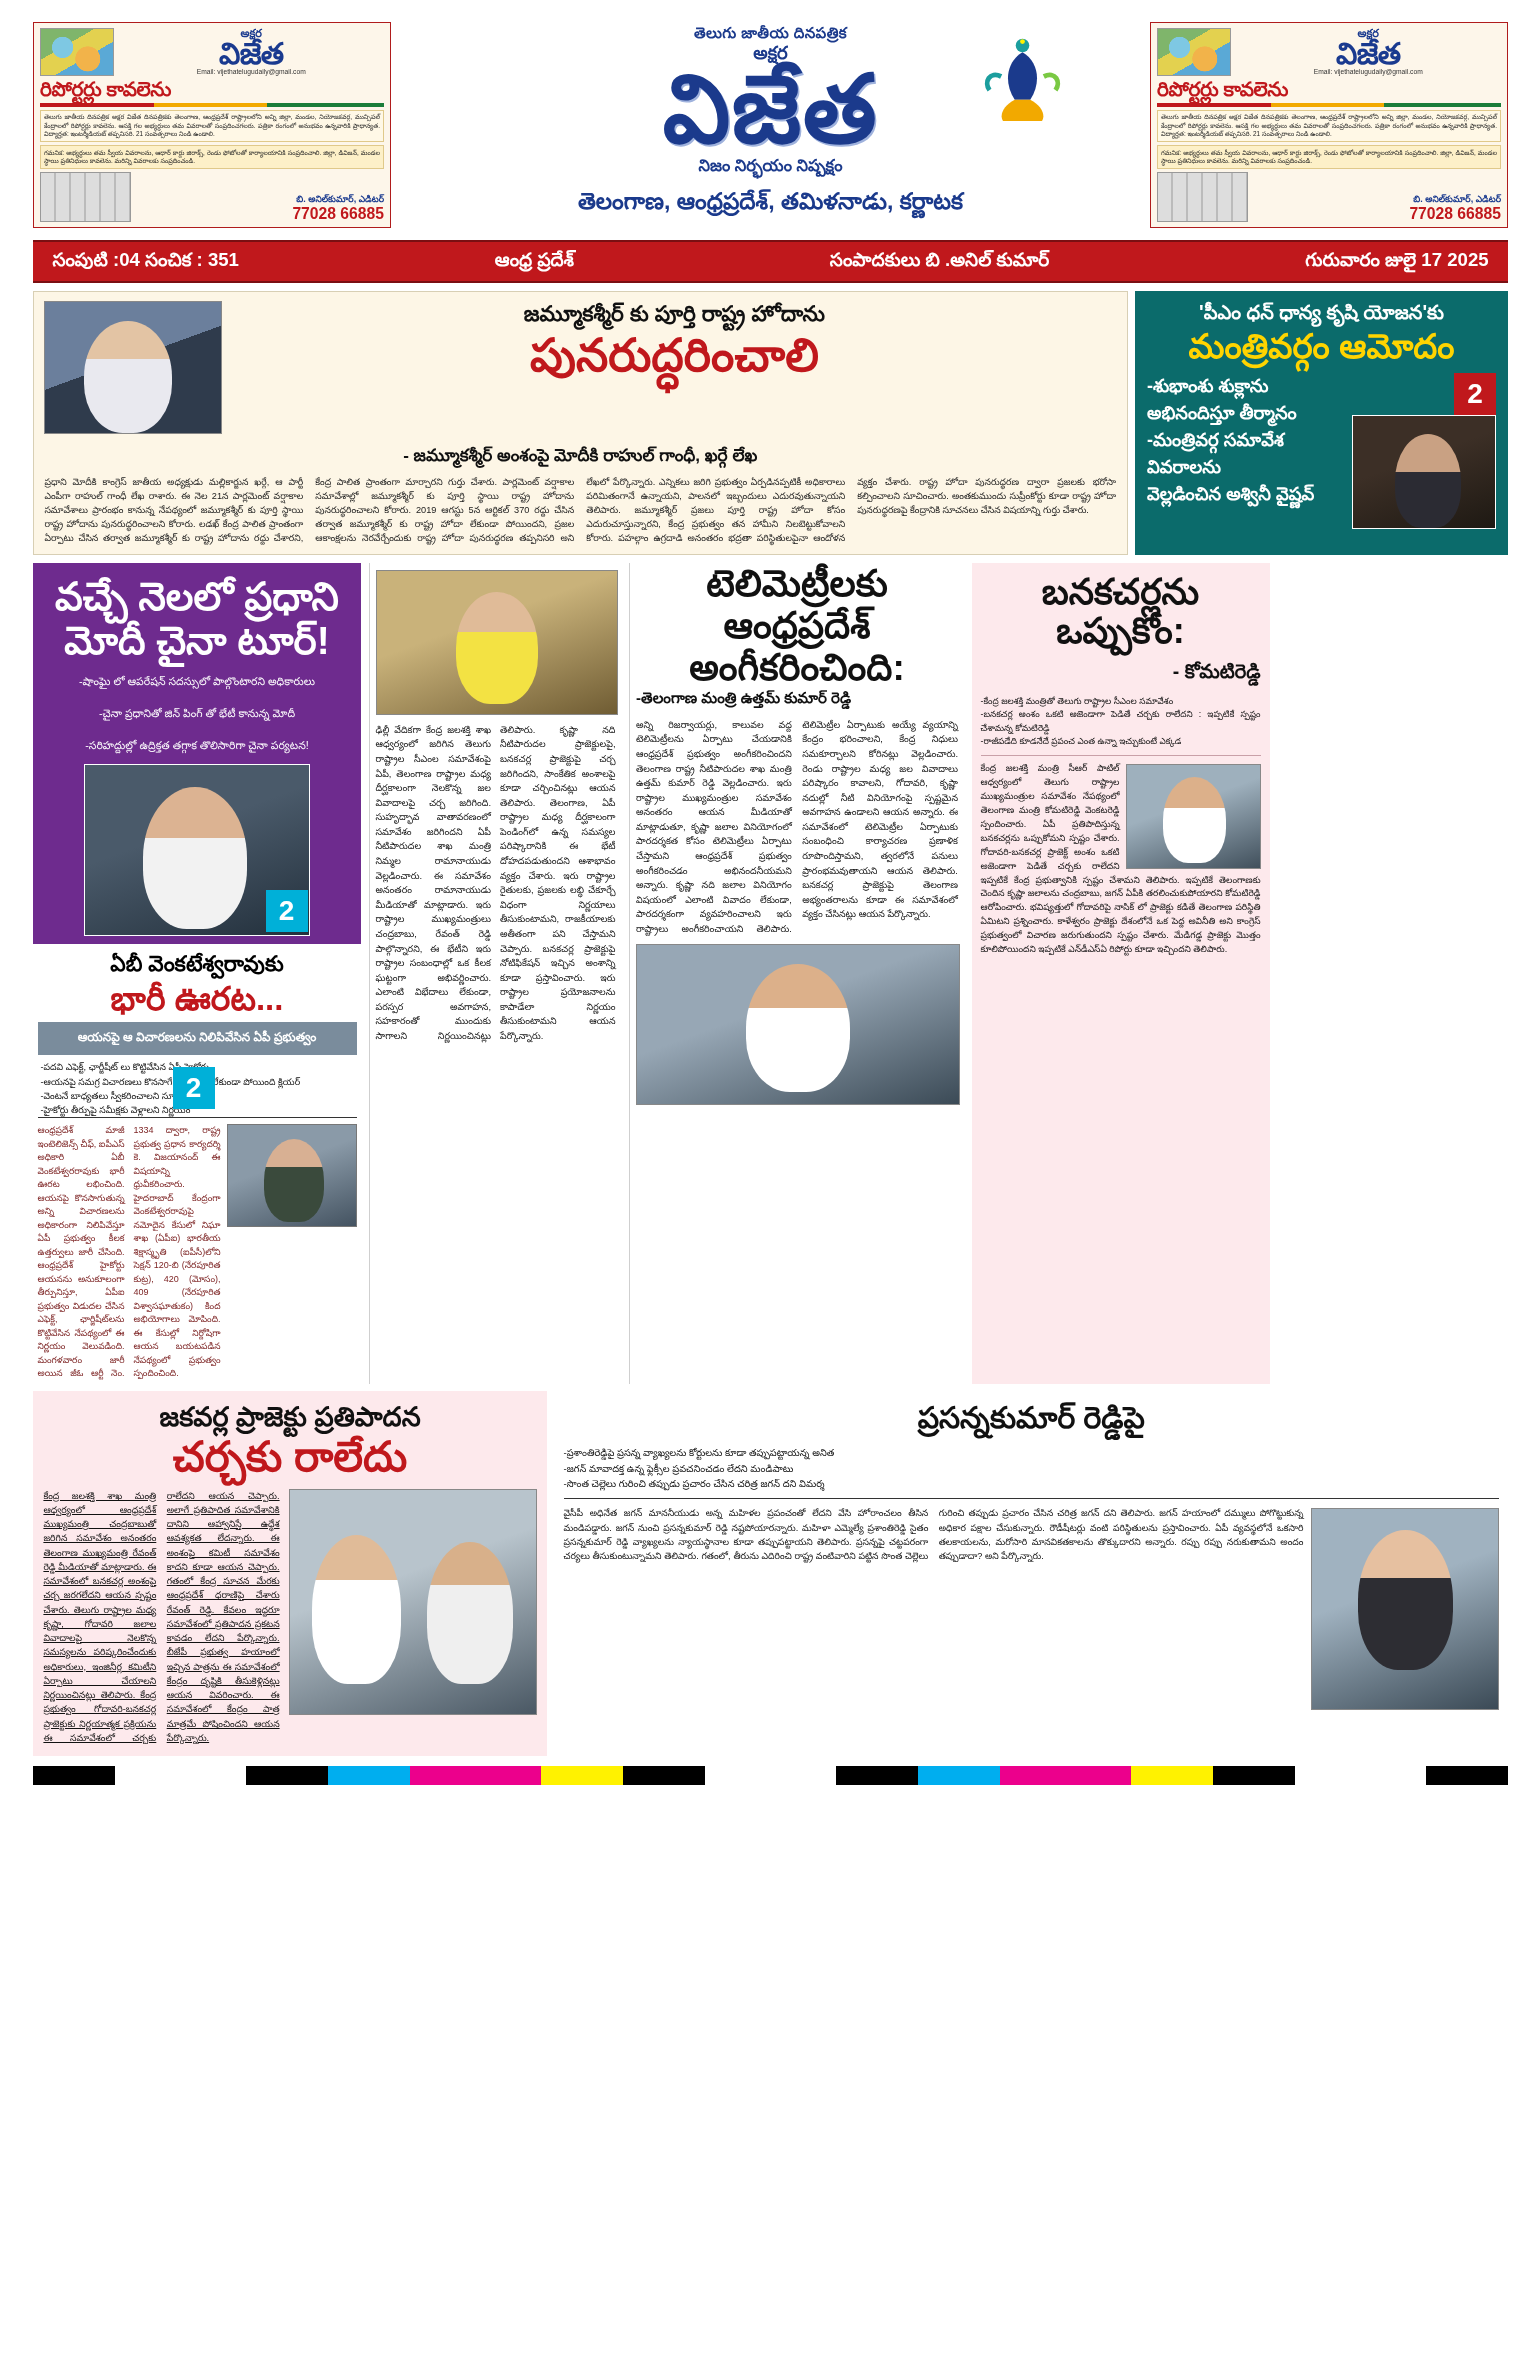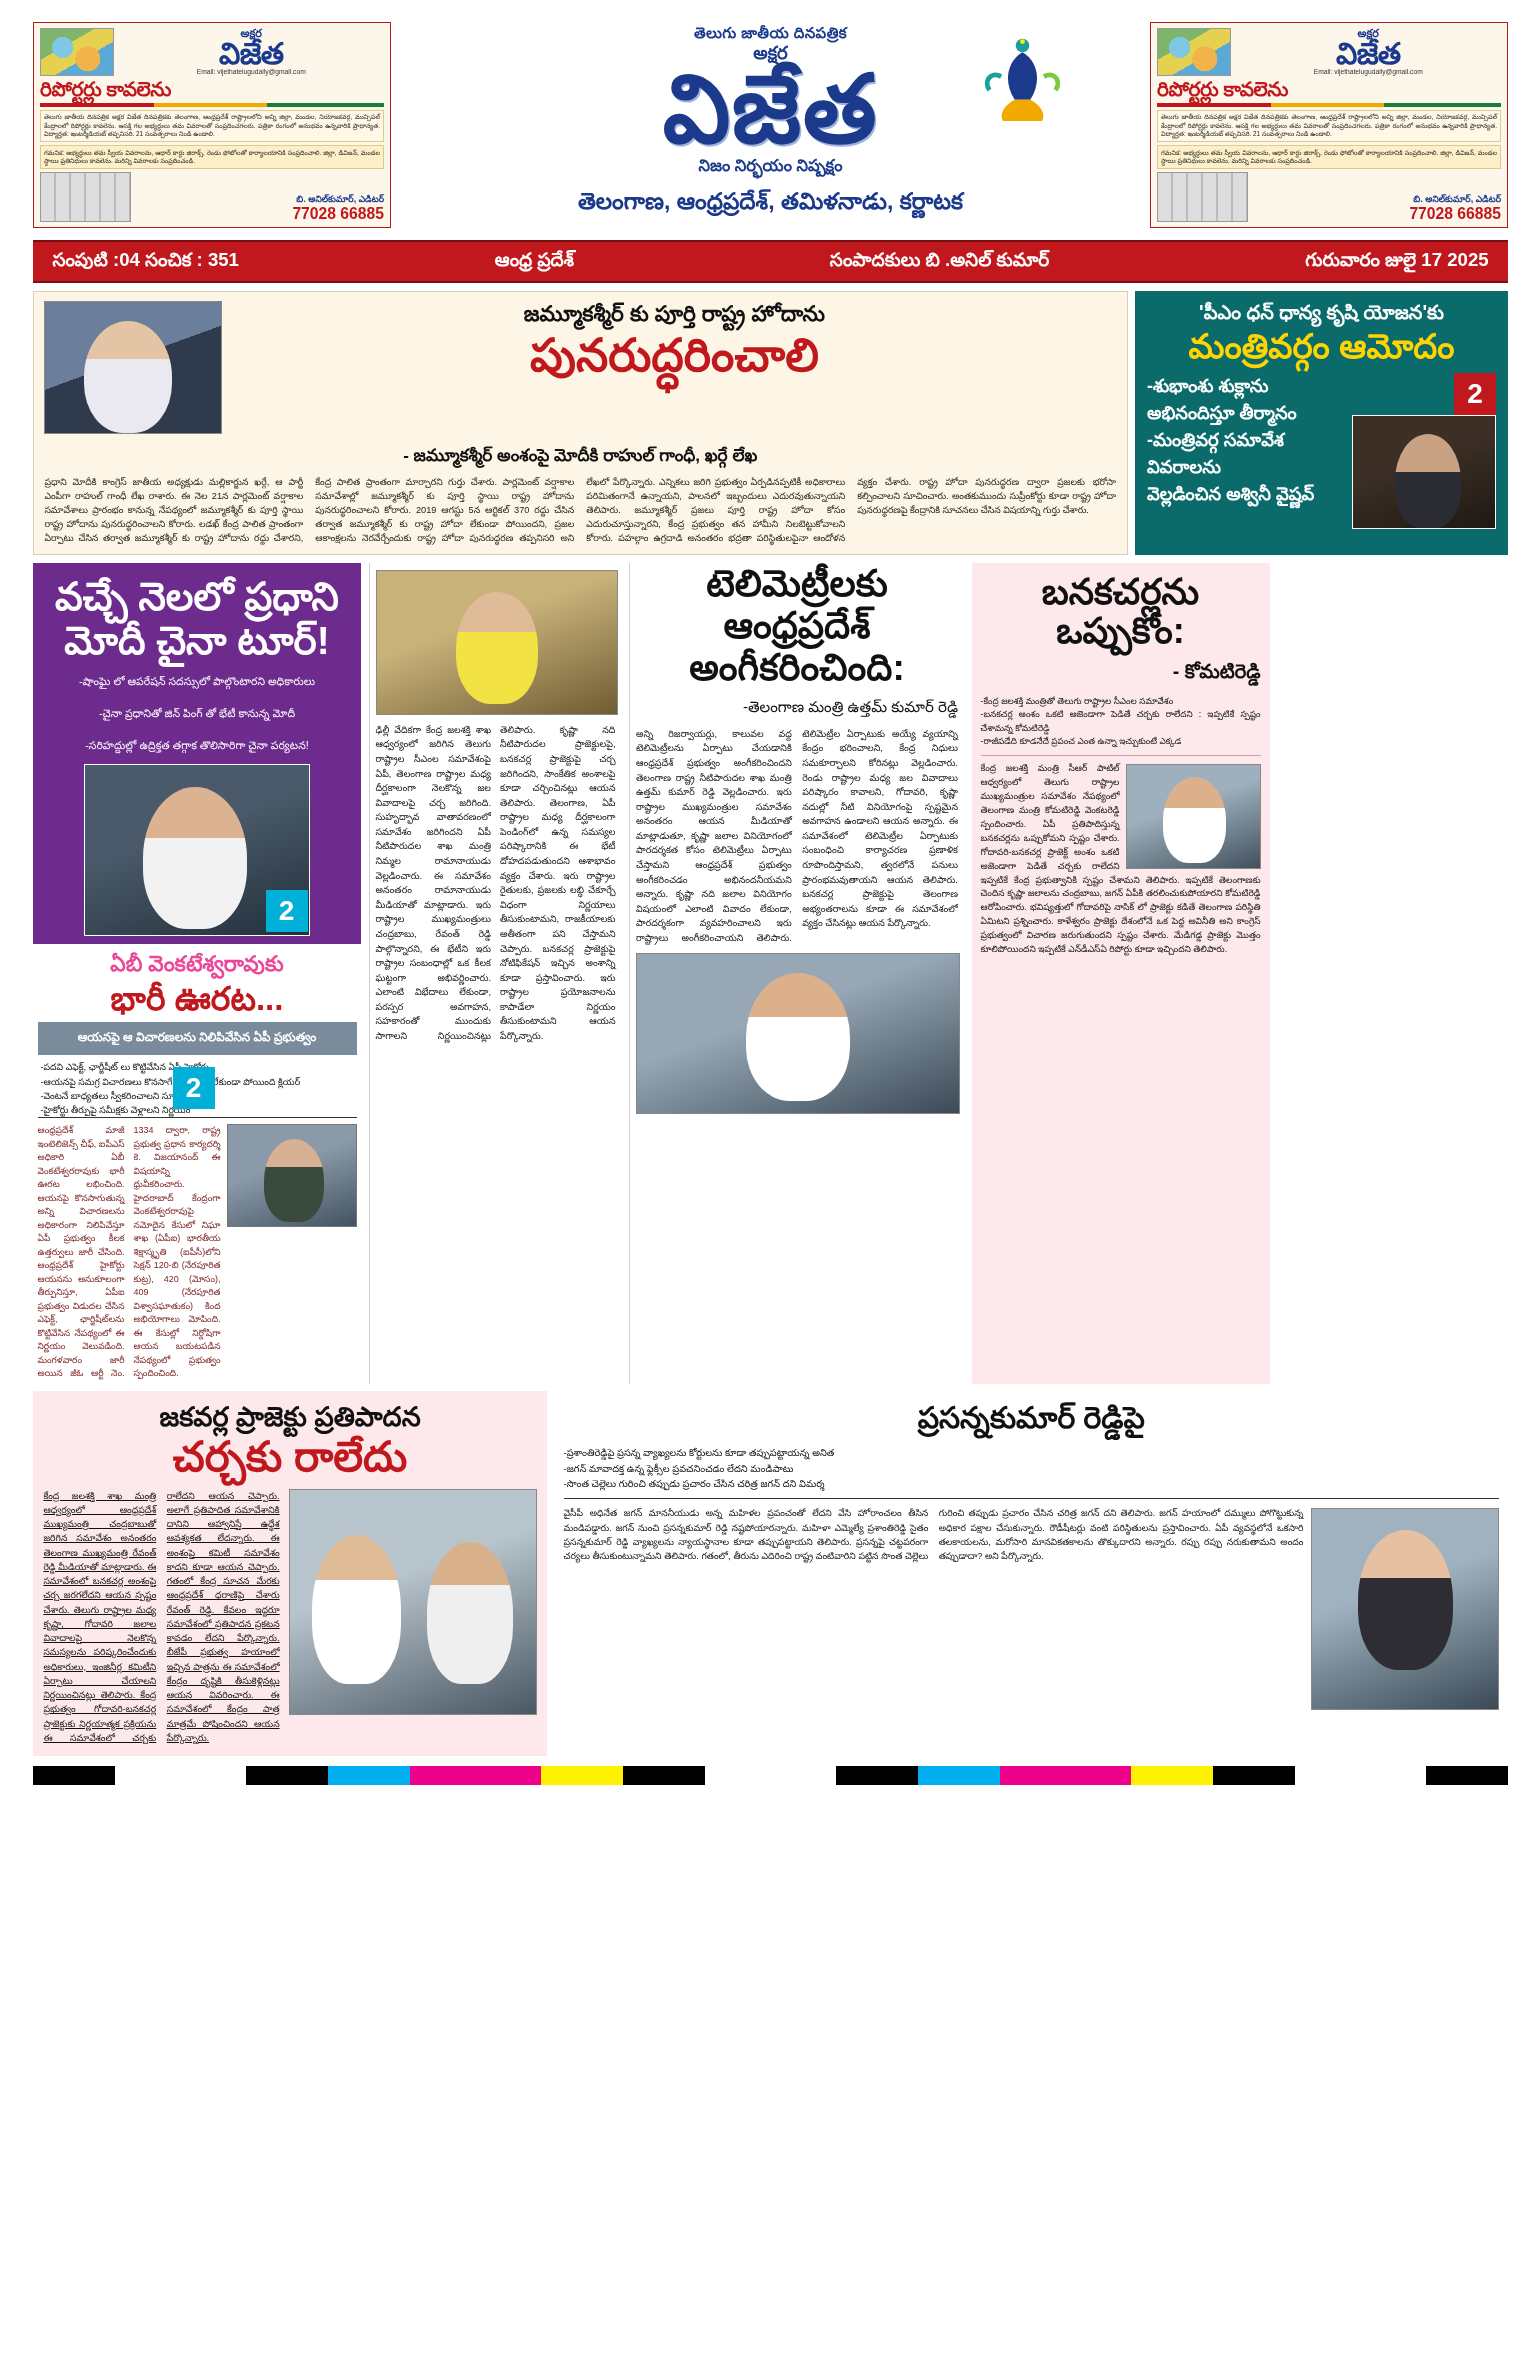--- a/index.html
+++ b/index.html
@@ -363,21 +363,21 @@
   }
 
   .venkat {
     background: #fff;
     padding: 7.5px 4.5px 3px 4.5px;
     text-align: center;
   }
   .venkat-line1 {
     font-size: 21.6px;
     font-weight: bold;
-    color: #ec4899;
+    color: #000000;
   }
   .venkat-line2 {
     font-size: 33px;
     font-weight: bold;
     color: #c0181c;
     line-height: 1.1;
   }
   .venkat-sub {
     background: #7a8c9c;
     color: #fff;
@@ -471,24 +471,23 @@
     border-left: 0.7px solid #cfcfcf;
   }
   .tele-headline {
     font-size: 37px;
     font-weight: bold;
     color: #111;
     text-align: center;
     line-height: 1.14;
   }
   .tele-byline {
-    text-align: right;
+    text-align: left;
     font-size: 15px;
-    font-weight: normal;
-    margin-top: 9px;
+    font-weight: bold;
   }
   .tele-body {
     margin-top: 7.5px;
     font-size: 9.4px;
     line-height: 1.55;
     text-align: justify;
     column-count: 2;
     column-gap: 10.4px;
   }
   .tele-photo {

